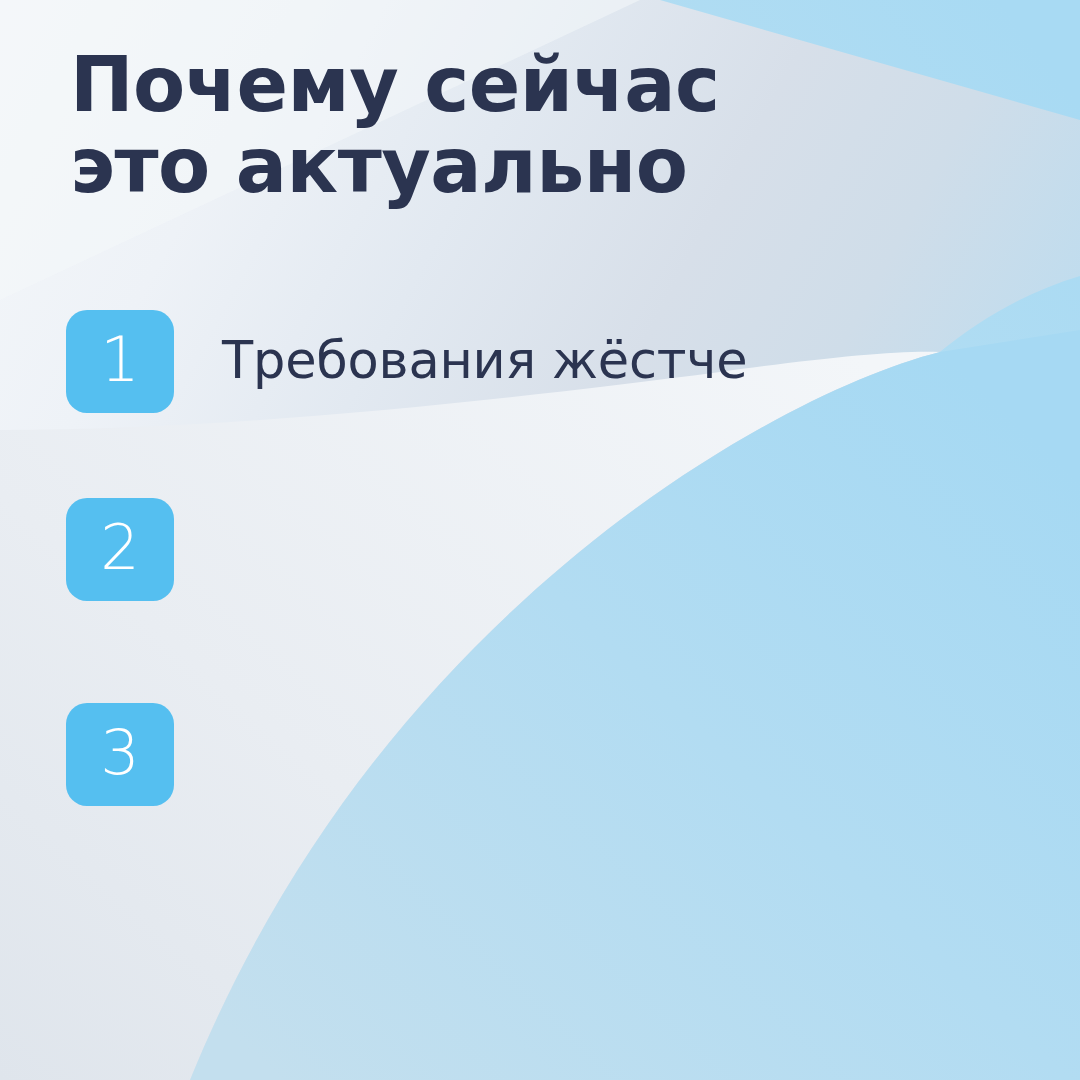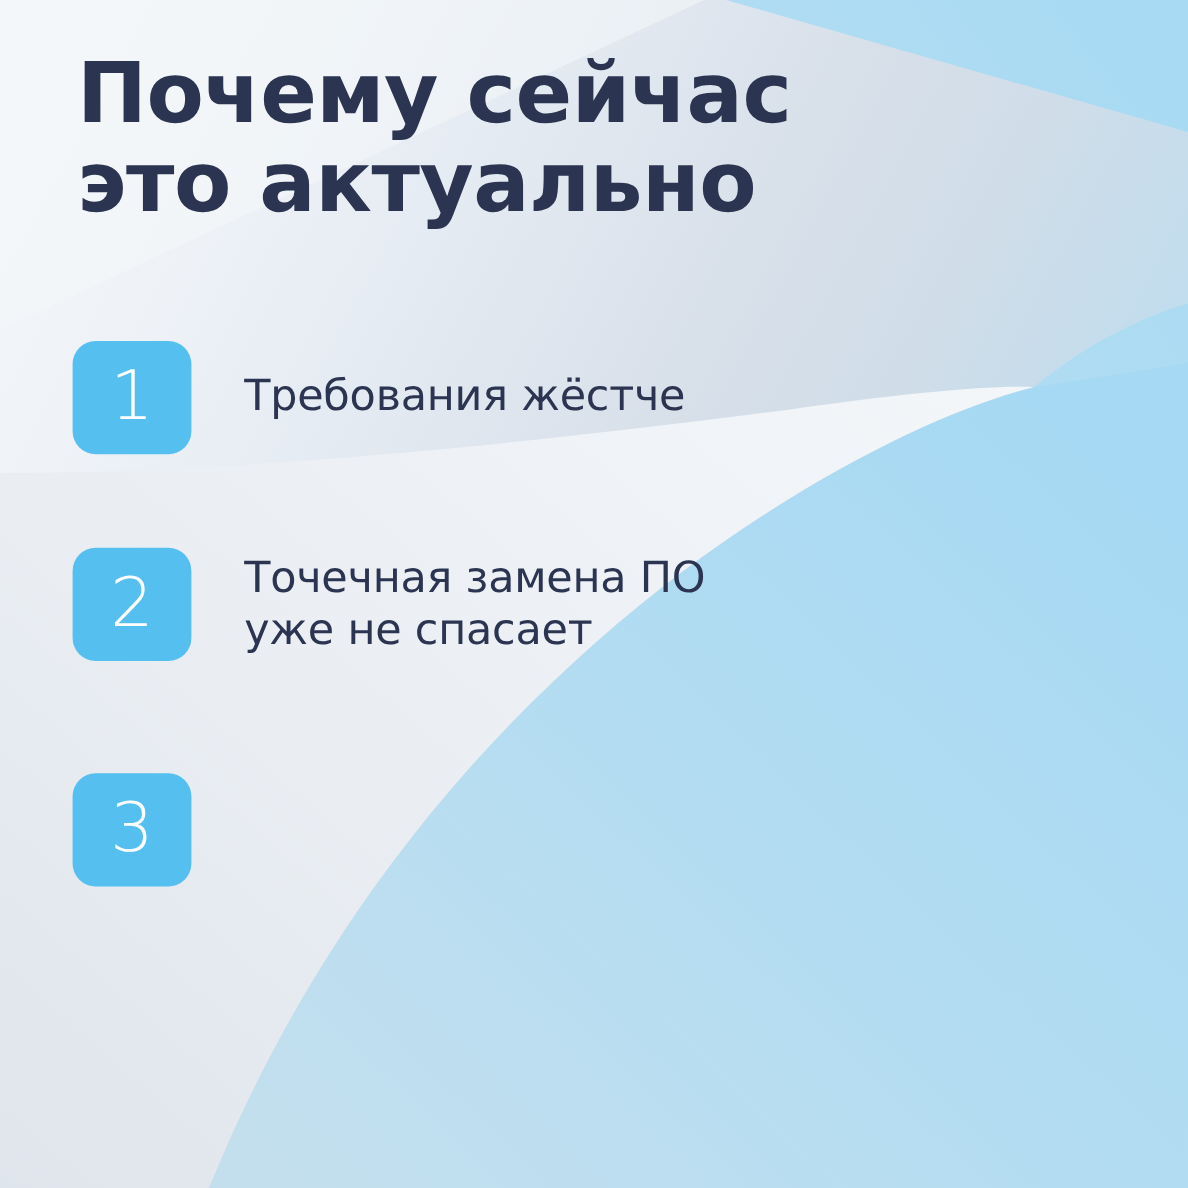--- a/index.html
+++ b/index.html
@@ -78,21 +78,21 @@
     align-items:center;
     justify-content:center;
     color:#ffffff;
     font-size:62px;
     font-weight:300;
     line-height:1;
     padding-bottom:4px;
   }
 
   .item-text {
-    font-size:39px;
+    font-size:51px;
     line-height:1.18;
     font-weight:400;
     color:#2b3450;
     white-space:pre-line;
     letter-spacing:-0.2px;
   }
 </style>
 </head>
 <body>
 
@@ -142,22 +142,20 @@
 
     <div id="list">
 
       <div class="item item-1">
         <div class="badge">1</div>
         <div class="item-text">Требования жёстче</div>
       </div>
 
       <div class="item item-2">
         <div class="badge">2</div>
-        <div class="item-text">Точечная замена ПО
-уже не спасает</div>
       </div>
 
       <div class="item item-3">
         <div class="badge">3</div>
       </div>
 
     </div>
   </div>
 </div>
 

